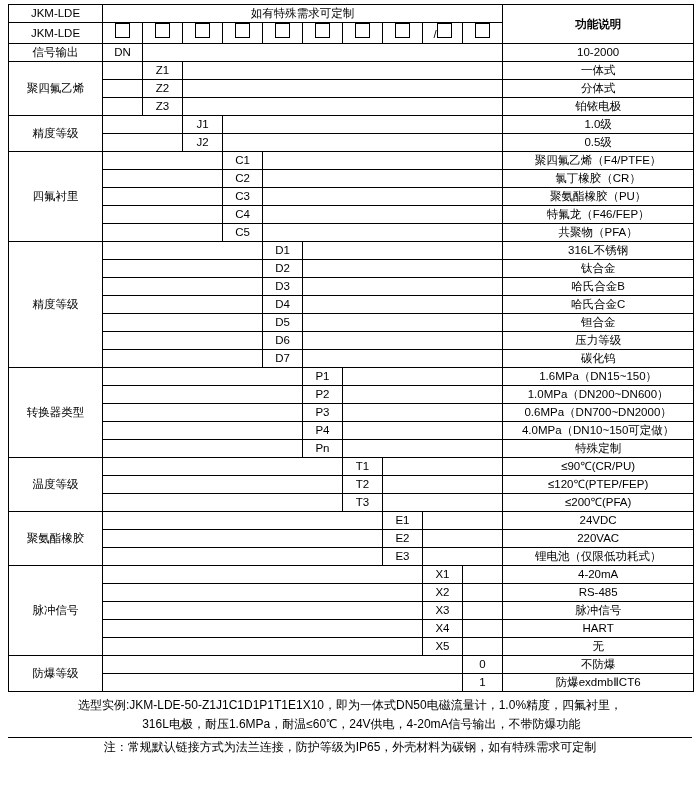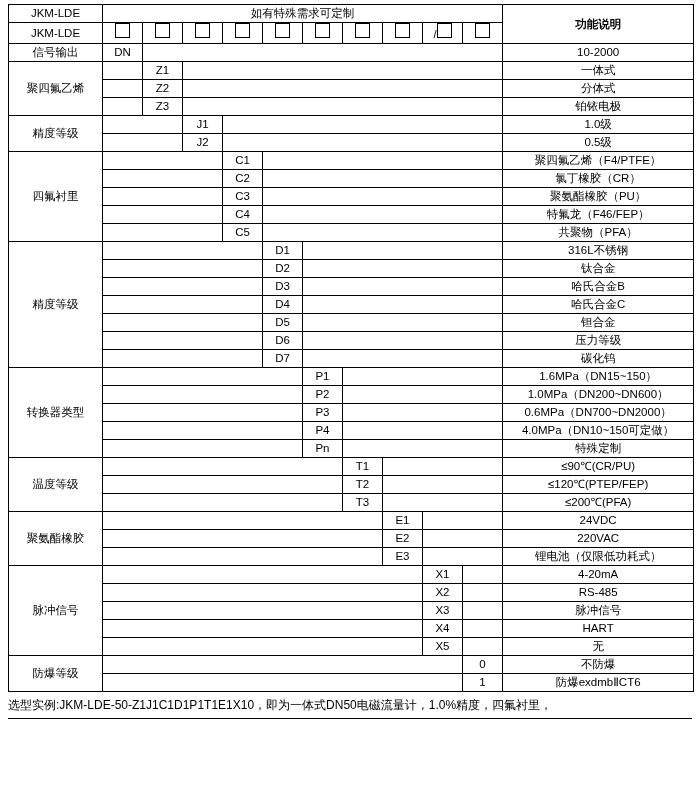--- a/index.html
+++ b/index.html
@@ -11,21 +11,21 @@
   td.desc{font-size:12.5px;margin-left:26px;}
   td.hdr{font-size:14px;height:26px;line-height:26px;}
   td.hdrdesc{font-size:14px;font-weight:bold;}
   td.model{font-size:13px;font-weight:normal;}
   .box{display:inline-block;width:13px;height:13px;border:1px solid #000;}
   .codecell{font-size:12px;}
   .slashcell{font-size:12px;}
   .notes{width:684px;margin:0 auto;padding-top:4px;}
   .notes div{font-size:12px;line-height:19px;}
   .notes .indent{text-indent:1.9em;}
-  .noteline{font-size:12px;line-height:20px;}
+  .noteline{font-size:12px;line-height:20px;text-align:center;}
   .noterule{border-top:1px solid #000;margin-top:3px;}
 </style>
 </head>
 <body>
 
 <div class="wrap">
 <table class="sel">
   <colgroup>
     <col style="width:94px">
     <col style="width:40px">
@@ -292,14 +292,16 @@
     <td colspan="9"></td>
     <td class="codecell">1</td>
     <td class="desc">防爆exdmbⅡCT6</td>
   </tr>
 </tbody>
     </table>
 </div>
 
 <div class="notes">
   <div class="noteline">选型实例:JKM-LDE-50-Z1J1C1D1P1T1E1X10，即为一体式DN50电磁流量计，1.0%精度，四氟衬里，</div>
+  <div class="noteline indent">316L电极，耐压1.6MPa，耐温≤60℃，24V供电，4-20mA信号输出，不带防爆功能</div>
   <div class="noterule"></div>
+  <div class="noteline">注：常规默认链接方式为法兰连接，防护等级为IP65，外壳材料为碳钢，如有特殊需求可定制</div>
 </div>
 
 </body></html>

